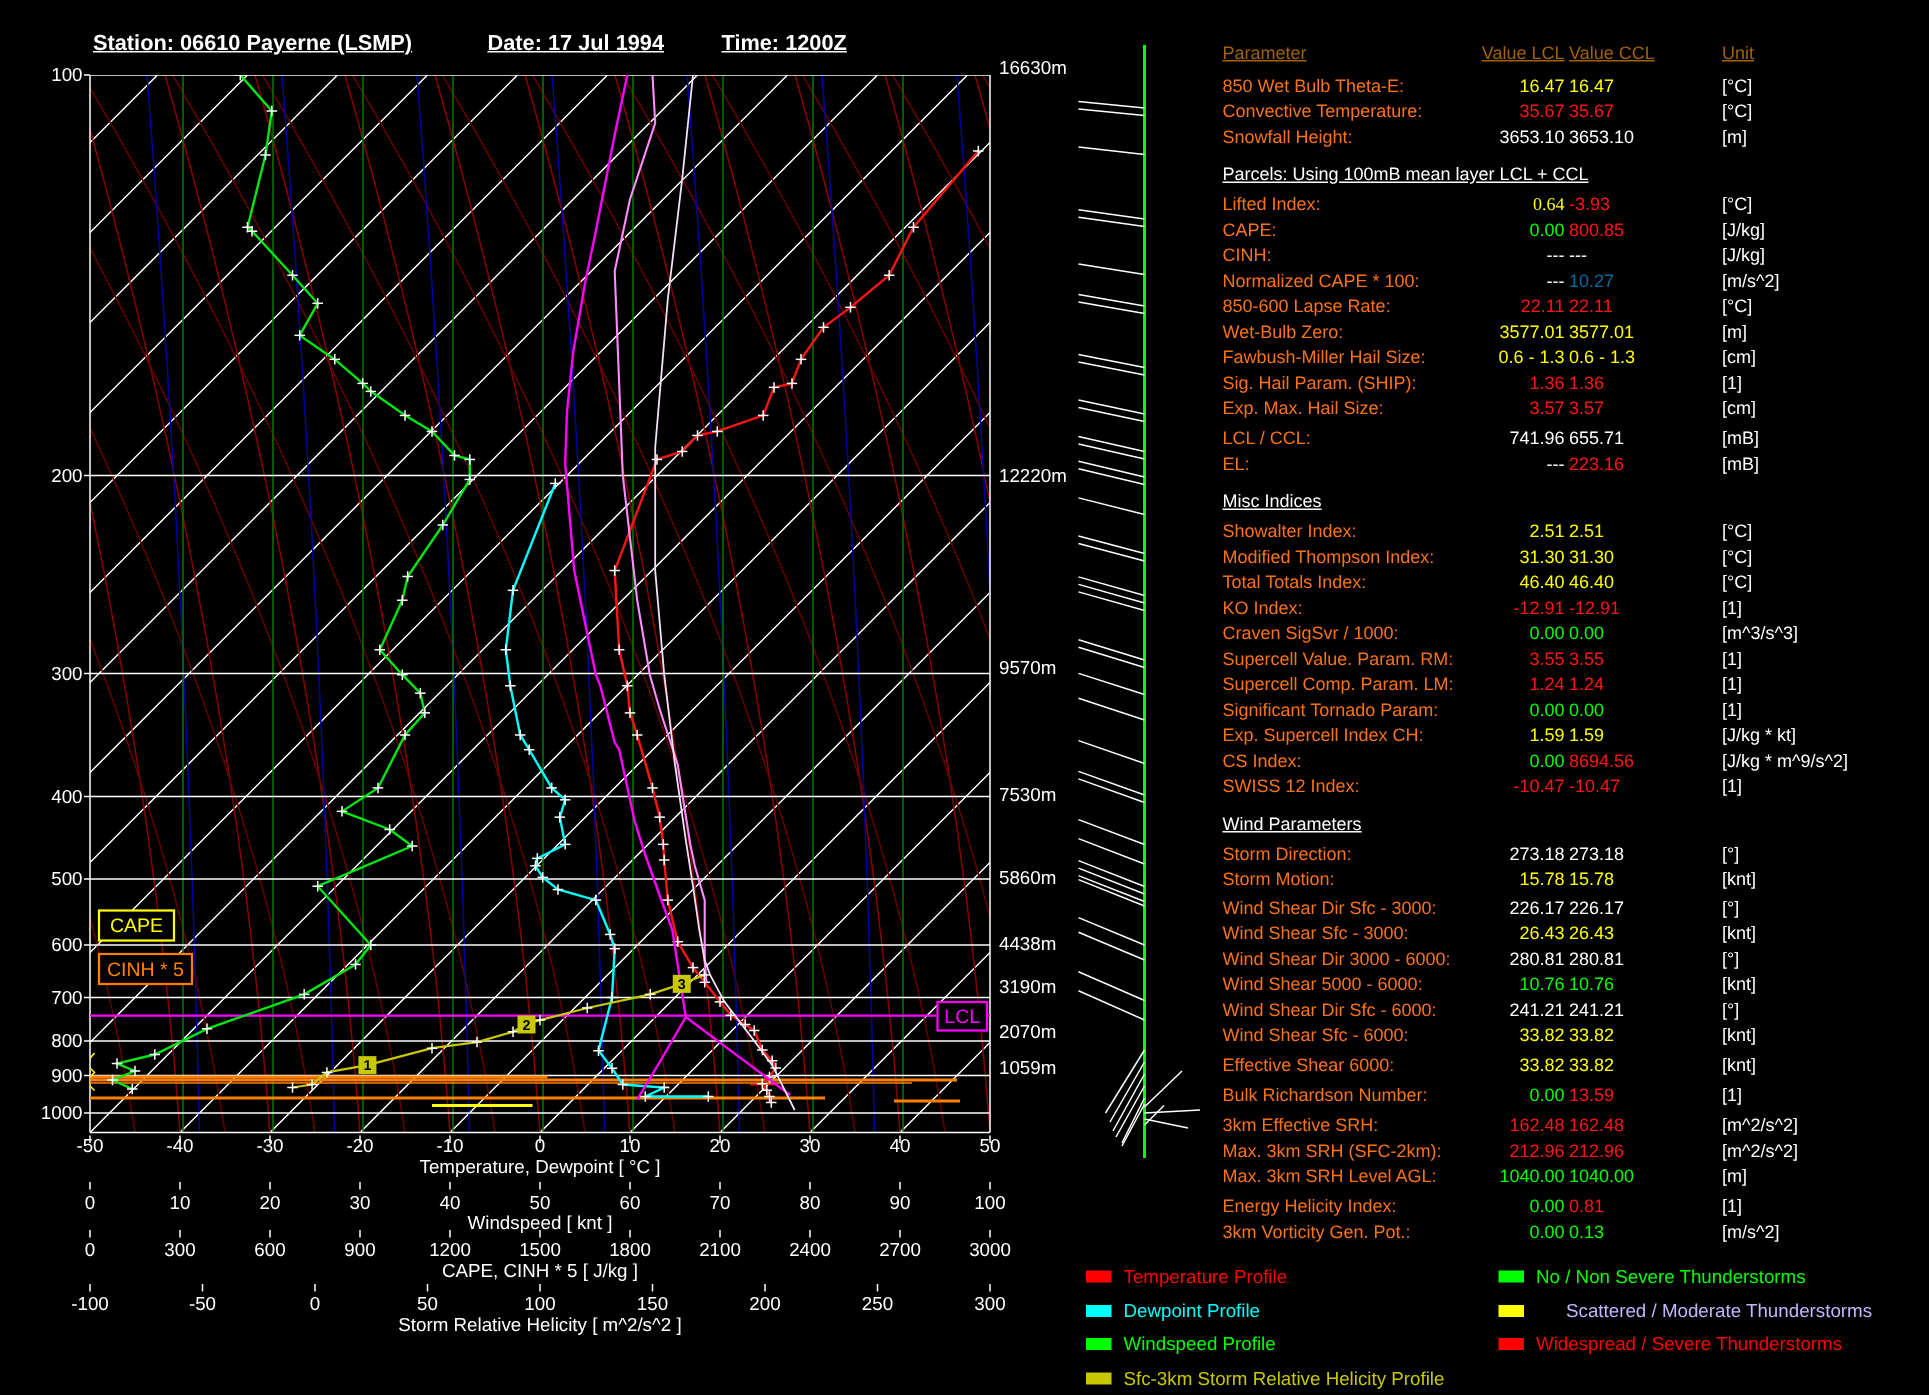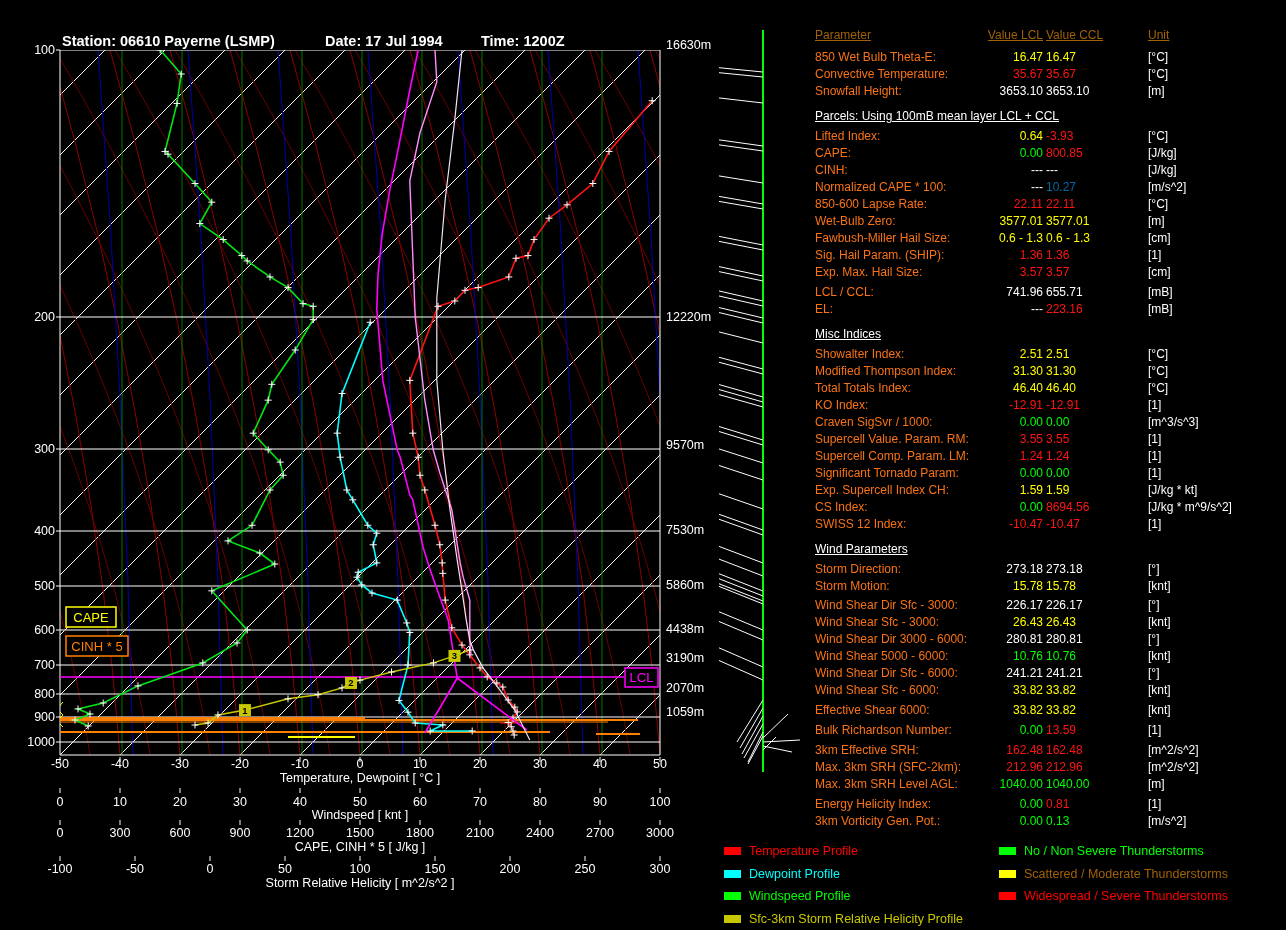--- a/index.html
+++ b/index.html
@@ -1,20 +1,20 @@
 <!DOCTYPE html>
 <html><head>
 <meta charset="utf-8">
 <style>
   html,body{margin:0;padding:0;background:#000;}
   #app{position:relative;width:1286px;height:930px;background:#000;overflow:hidden;
        font-family:"Liberation Sans","DejaVu Sans",sans-serif;}
   #chart-svg{position:absolute;left:0;top:0;}
   .title-bar{position:absolute;left:0;top:21px;height:20px;color:#fff;font-size:14.5px;font-weight:bold;white-space:pre;}
-  .title-bar span{position:absolute;top:12px;}
+  .title-bar span{position:absolute;top:0;text-decoration:underline;}
   #t-station{left:62px;} #t-date{left:325px;} #t-time{left:481px;}
   .trow{position:absolute;height:15px;line-height:15px;font-size:12px;white-space:nowrap;}
   .tcell{position:absolute;top:0;height:15px;}
   .c-label{left:815px;width:230px;text-align:left;color:#f97316;}
   .c-lcl{left:955px;width:88px;text-align:right;}
   .c-ccl{left:1046px;width:87px;text-align:left;}
   .c-unit{left:1148px;width:130px;text-align:left;color:#fff;}
   .sec-hdr{color:#fff;text-decoration:underline;}
   .col-hdr{color:#a16207;text-decoration:underline;}
   .legend-item{position:absolute;height:14px;line-height:14px;font-size:12.5px;white-space:nowrap;}
@@ -607,21 +607,21 @@
         <div class="tcell c-label">Snowfall Height:</div>
         <div class="tcell c-lcl" style="color: rgb(255, 255, 255);">3653.10</div>
         <div class="tcell c-ccl" style="color: rgb(255, 255, 255);">3653.10</div>
         <div class="tcell c-unit">[m]</div>
       </div>
       <div class="trow" style="top: 109px;">
         <div class="tcell c-label sec-hdr">Parcels: Using 100mB mean layer LCL + CCL</div>
       </div>
       <div class="trow" style="top: 129px;">
         <div class="tcell c-label">Lifted Index:</div>
-        <div class="tcell c-lcl" style="color: rgb(255, 255, 0);">0.64</div>
+        <div class="tcell c-lcl" style="color: rgb(255, 255, 0); font-family: Liberation Serif, serif;">0.64</div>
         <div class="tcell c-ccl" style="color: rgb(255, 20, 20);">-3.93</div>
         <div class="tcell c-unit">[°C]</div>
       </div>
       <div class="trow" style="top: 146px;">
         <div class="tcell c-label">CAPE:</div>
         <div class="tcell c-lcl" style="color: rgb(0, 255, 0);">0.00</div>
         <div class="tcell c-ccl" style="color: rgb(255, 20, 20);">800.85</div>
         <div class="tcell c-unit">[J/kg]</div>
       </div>
       <div class="trow" style="top: 163px;">
@@ -857,20 +857,20 @@
       <div class="legend-item" style="left: 724px; top: 911.5px;">
         <span class="legend-swatch" style="background: rgb(200, 200, 0);"></span>
         <span class="legend-text" style="color: rgb(200, 200, 0);">Sfc-3km Storm Relative Helicity Profile</span>
       </div>
       <div class="legend-item" style="left: 999px; top: 844px;">
         <span class="legend-swatch" style="background: rgb(0, 255, 0);"></span>
         <span class="legend-text" style="color: rgb(0, 255, 0);">No / Non Severe Thunderstorms</span>
       </div>
       <div class="legend-item" style="left: 999px; top: 866.5px;">
         <span class="legend-swatch" style="background: rgb(255, 255, 0);"></span>
-        <span class="legend-text" style="color: #a16207;">Scattered / Moderate Thunderstorms</span>
+        <span class="legend-text" style="color: #c4b5fd; margin-left: 20px;">Scattered / Moderate Thunderstorms</span>
       </div>
       <div class="legend-item" style="left: 999px; top: 889px;">
         <span class="legend-swatch" style="background: rgb(255, 0, 0);"></span>
         <span class="legend-text" style="color: rgb(255, 0, 0);">Widespread / Severe Thunderstorms</span>
       </div>
     </div>
 </div>
 
 </body></html>

